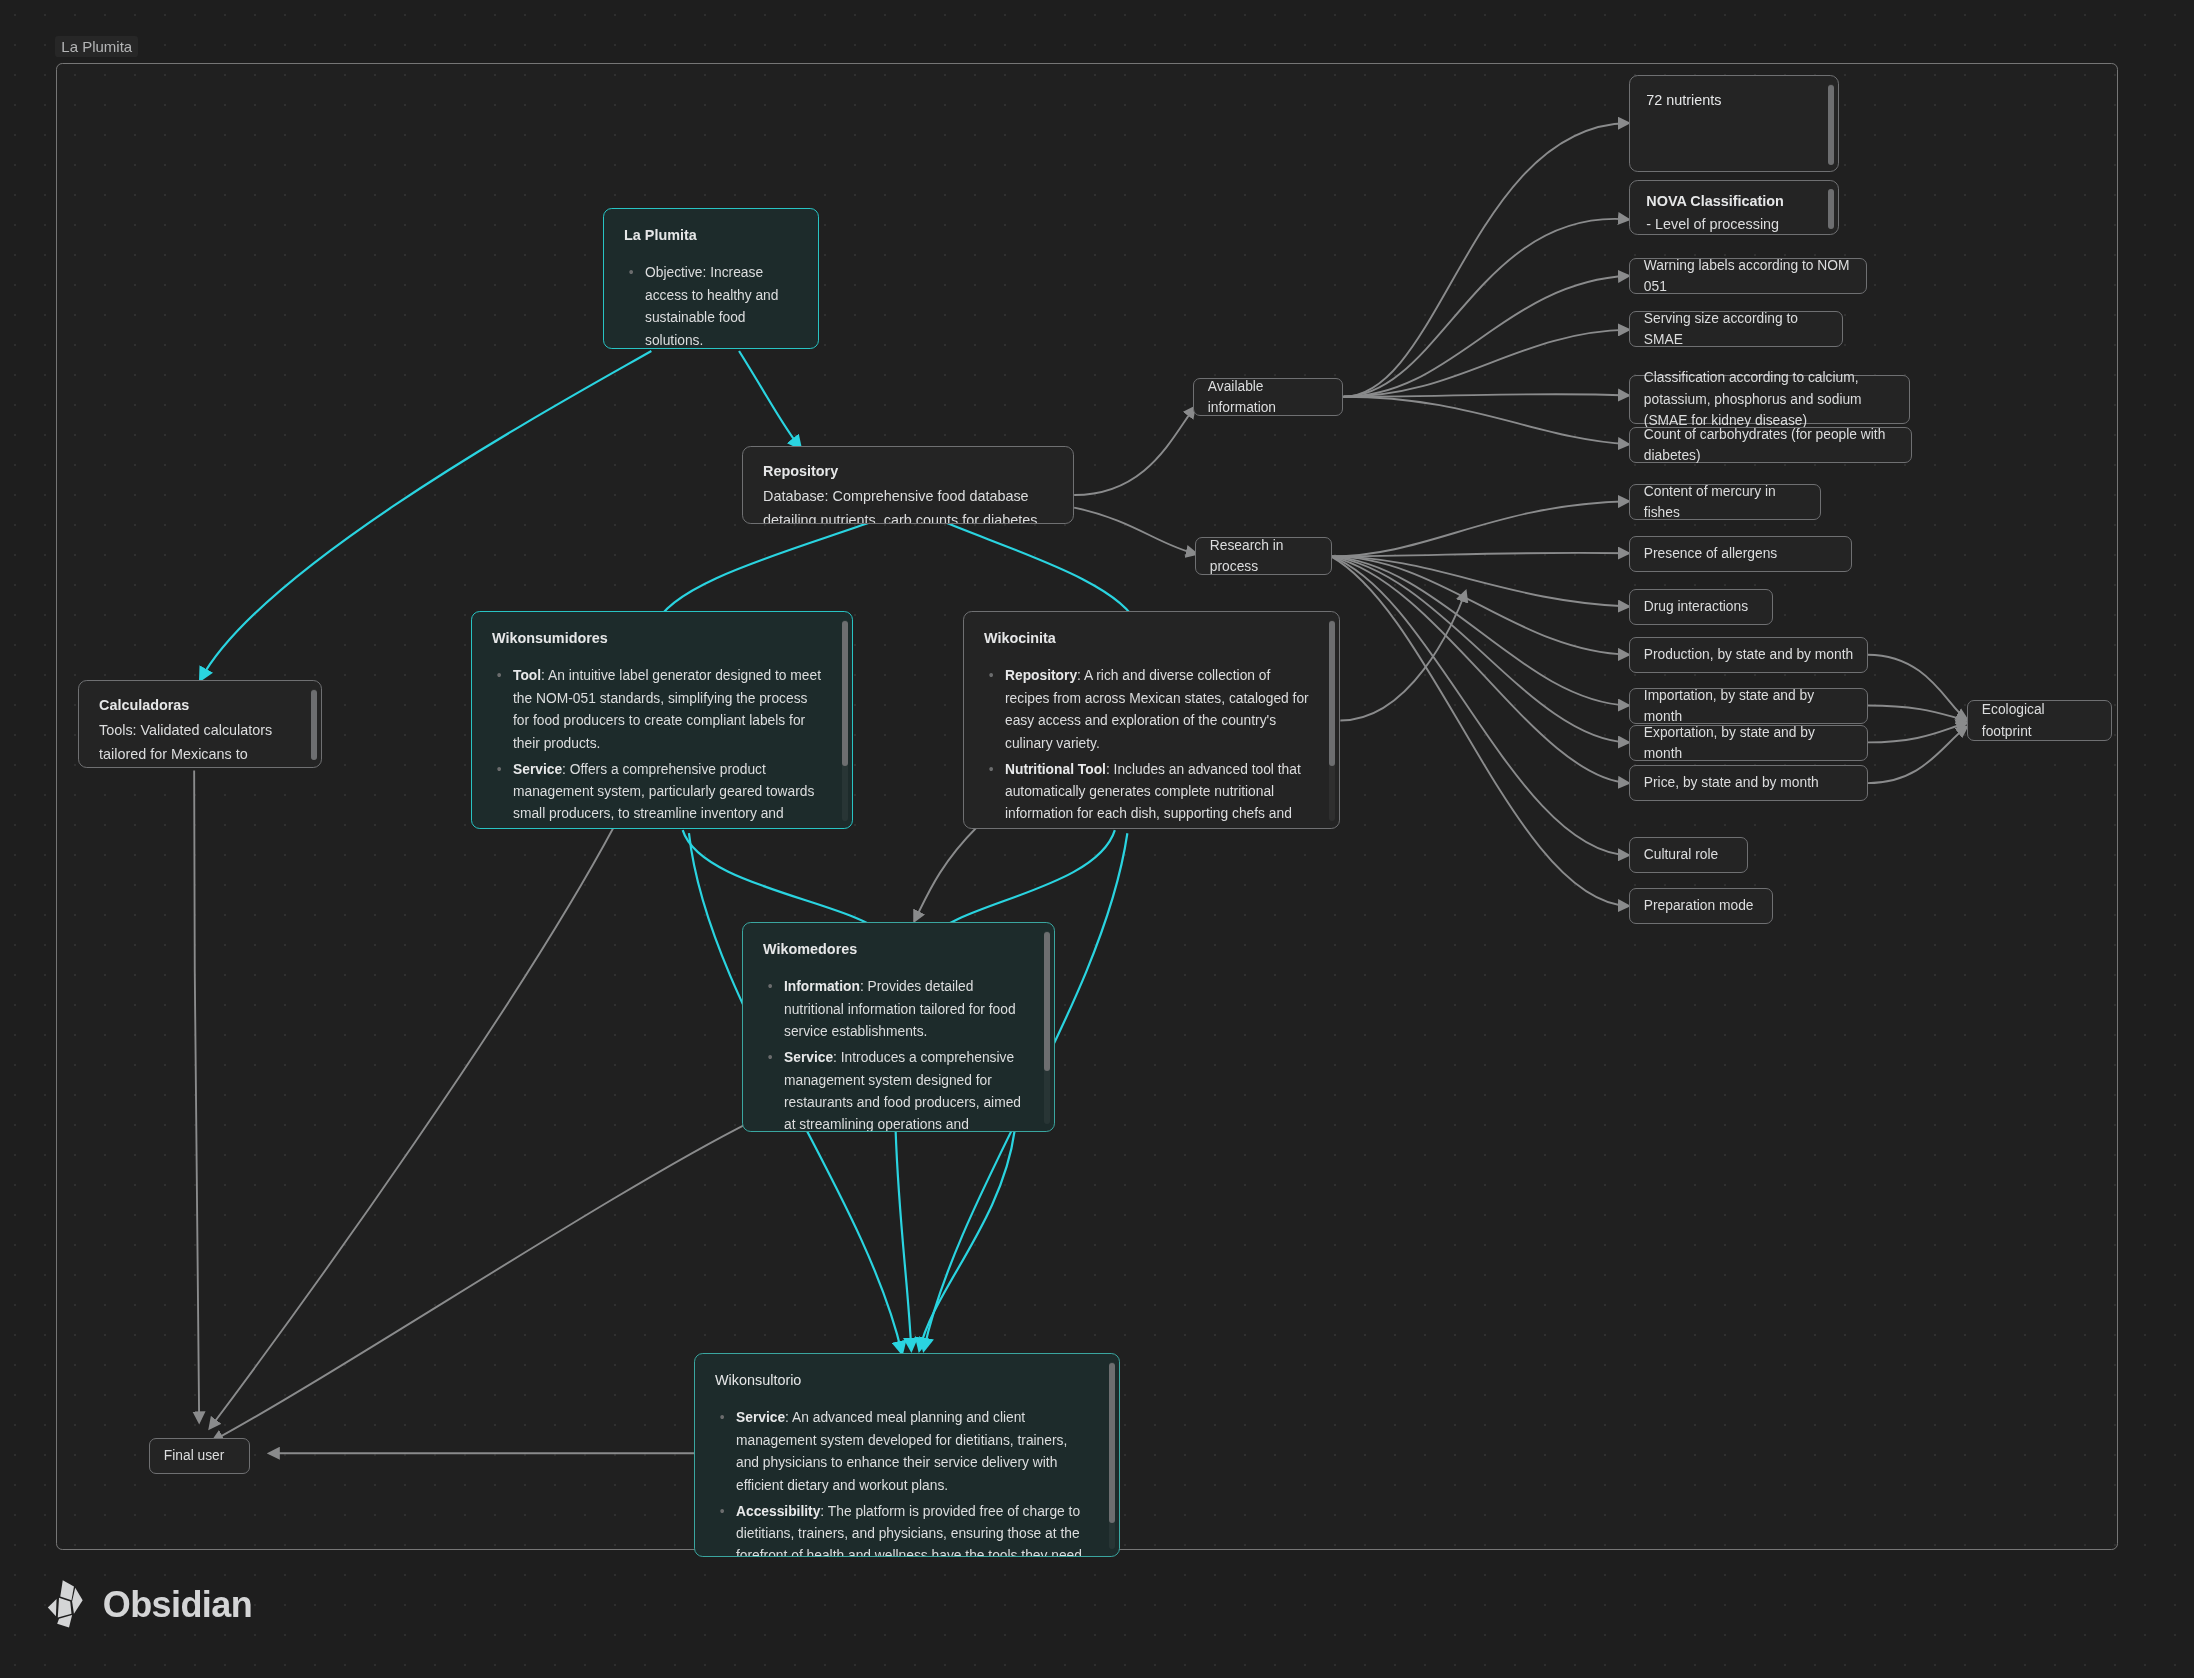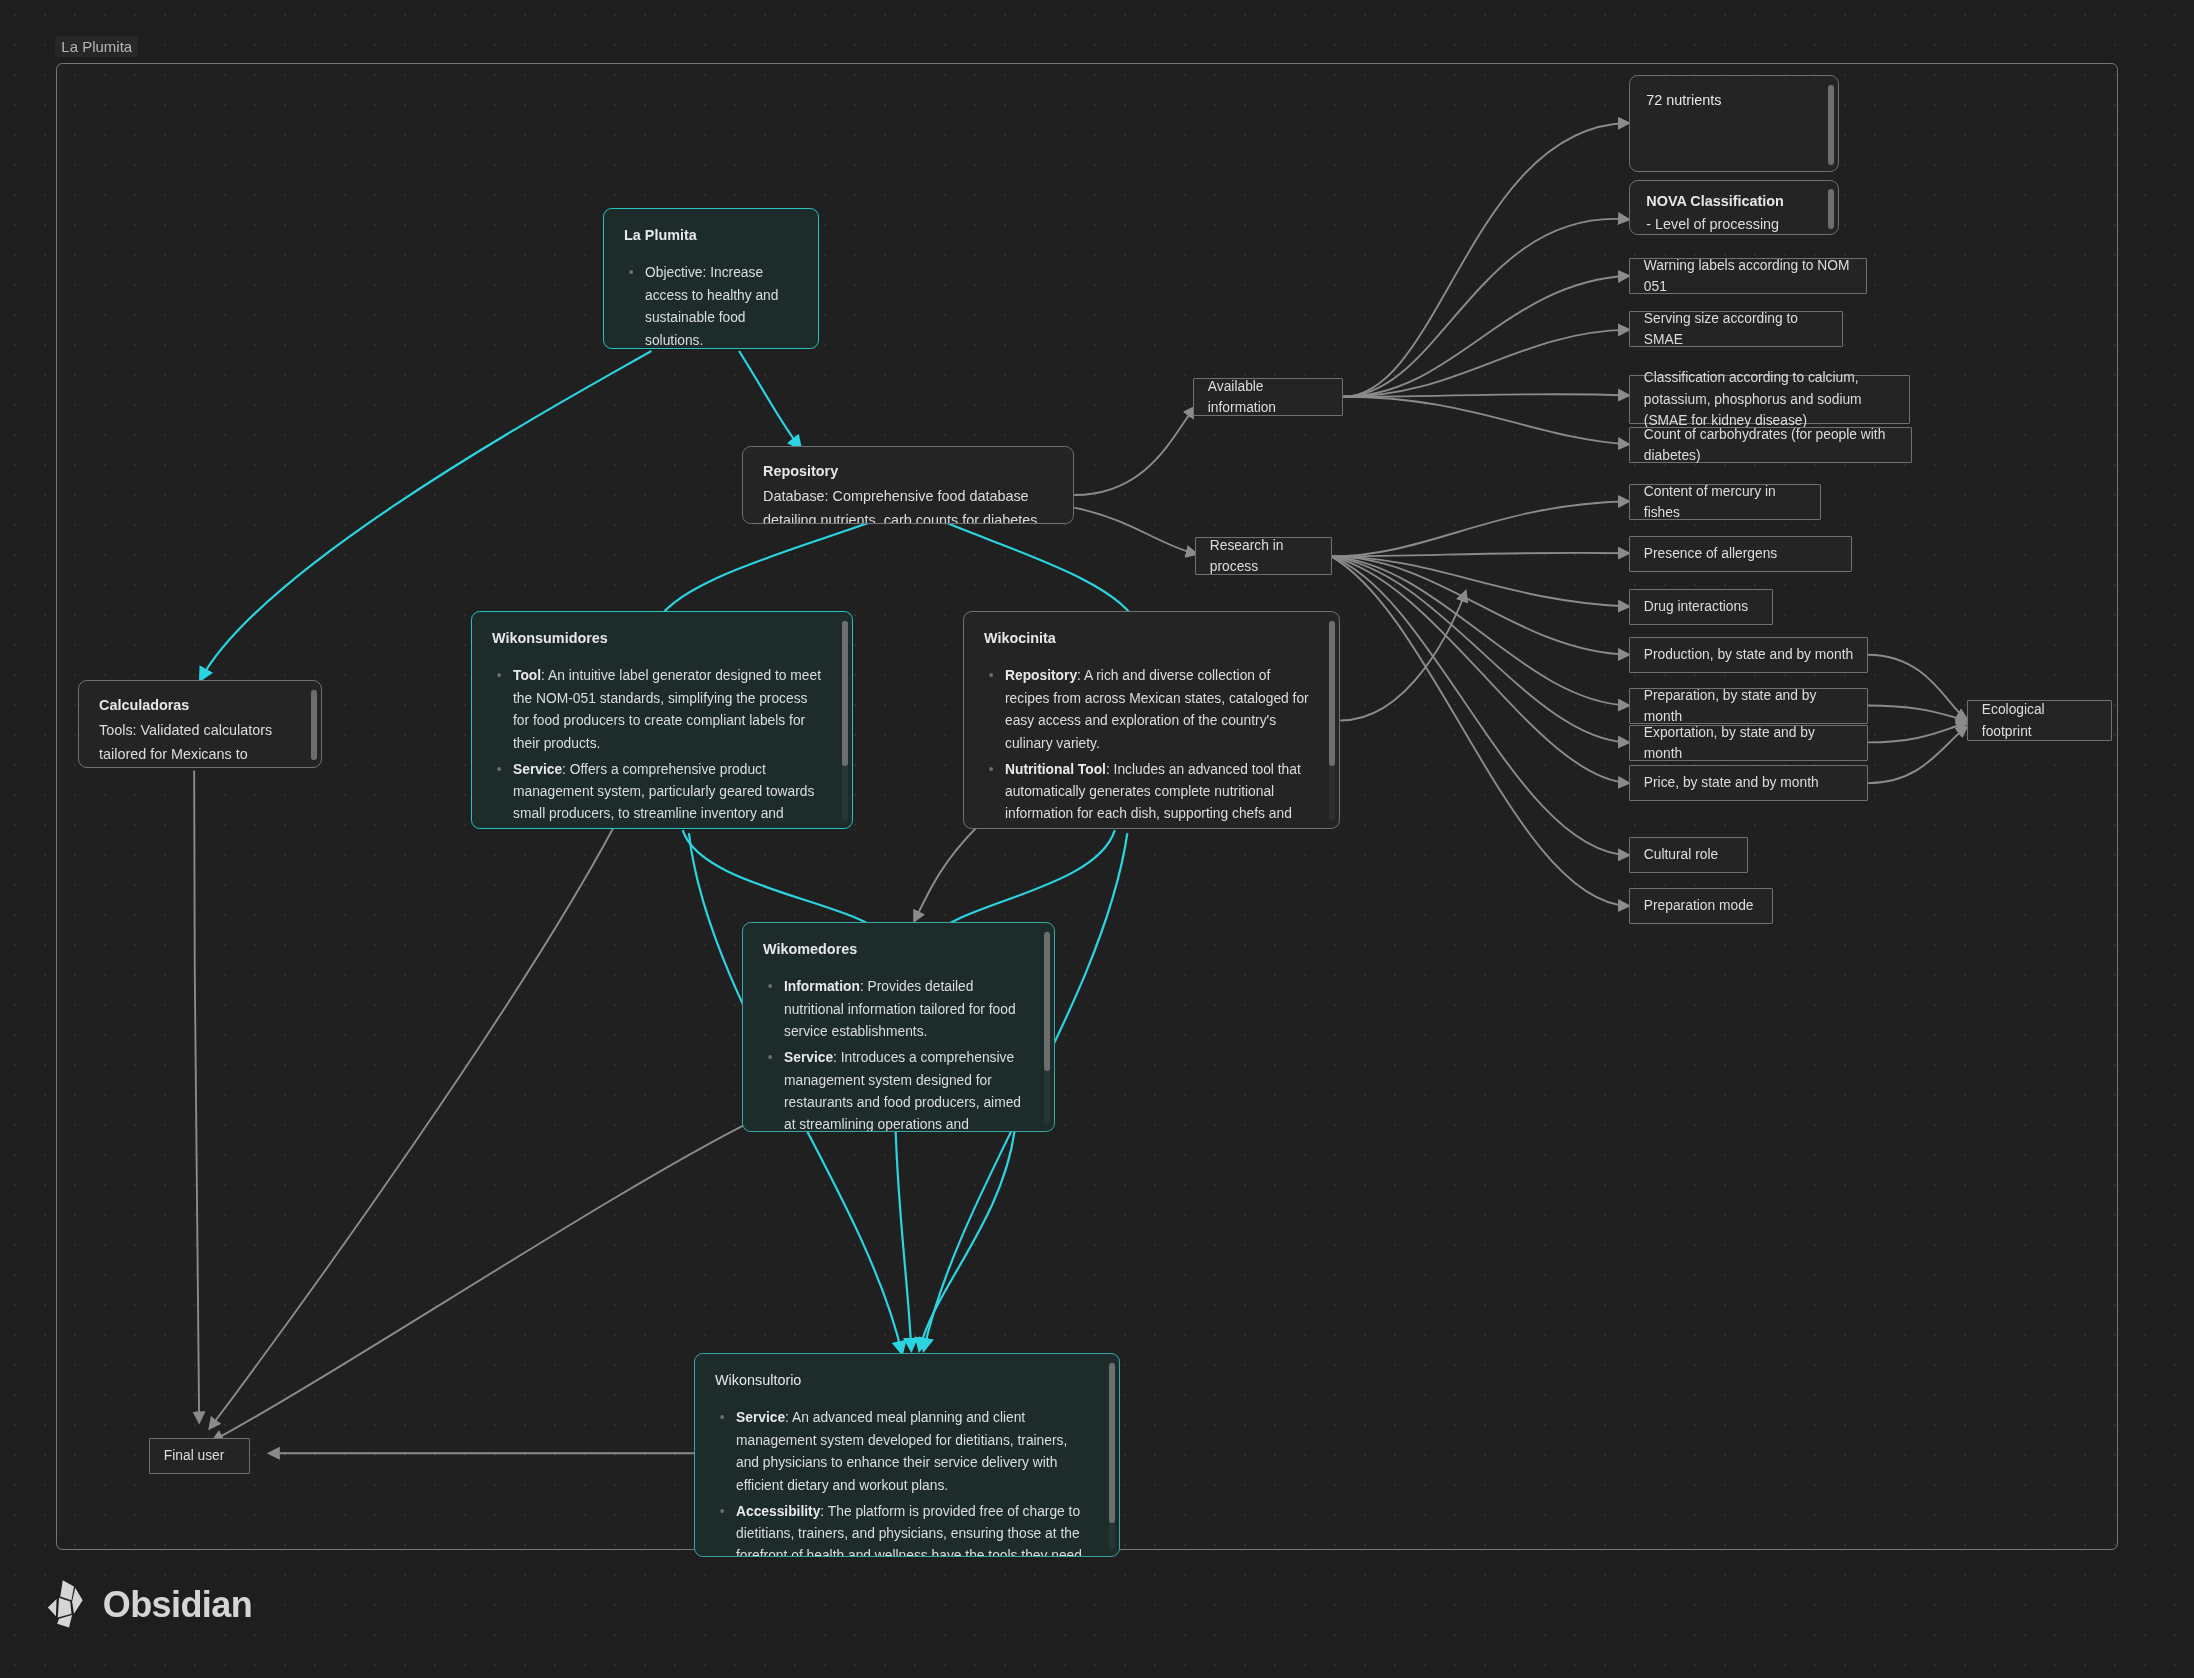--- a/index.html
+++ b/index.html
@@ -46,21 +46,21 @@
   ul.n-sub-list>li::before{content:"•";position:absolute;left:-13.8px;top:0;color:#6b6c6d;}
   .b{font-weight:bold;color:#e8e9ea;}
   .scroll-track{
     position:absolute;right:4.4px;top:7.5px;bottom:7.5px;width:5.6px;border-radius:3.1px;
     background:rgba(255,255,255,0.05);
   }
   .scroll-thumb{position:absolute;right:4.4px;width:5.6px;border-radius:3.1px;background:#6d6e70;}
 
   
   .pill{
-    position:absolute;border:1.3px solid #6f7072;border-radius:1px;background:#242424;
+    position:absolute;border:1.3px solid #6f7072;border-radius:7px;background:#242424;
     display:flex;align-items:center;box-sizing:border-box;
   }
   .pill span{font-size:13.8px;color:#dcddde;line-height:1.55;padding:0 13.8px;}
 
   
   .brand{position:absolute;left:44px;top:1579px;display:flex;align-items:center;gap:13.8px;}
   .brand-text{font-size:36px;font-weight:bold;color:#d4d5d6;letter-spacing:-0.6px;}
 </style>
 </head>
 <body>
@@ -273,21 +273,21 @@
   <div class="pill" style="left:1629px;top:536px;width:223px;height:36px;">
     <span>Presence of allergens</span>
   </div>
   <div class="pill" style="left:1629px;top:589px;width:144px;height:36px;">
     <span>Drug interactions</span>
   </div>
   <div class="pill" style="left:1629px;top:637px;width:239px;height:36px;">
     <span>Production, by state and by month</span>
   </div>
   <div class="pill" style="left:1629px;top:688px;width:239px;height:36px;">
-    <span>Preparation, by state and by month</span>
+    <span>Importation, by state and by month</span>
   </div>
   <div class="pill" style="left:1629px;top:725px;width:239px;height:36px;">
     <span>Exportation, by state and by month</span>
   </div>
   <div class="pill" style="left:1629px;top:765px;width:239px;height:36px;">
     <span>Price, by state and by month</span>
   </div>
   <div class="pill" style="left:1629px;top:837px;width:119px;height:36px;">
     <span>Cultural role</span>
   </div>

